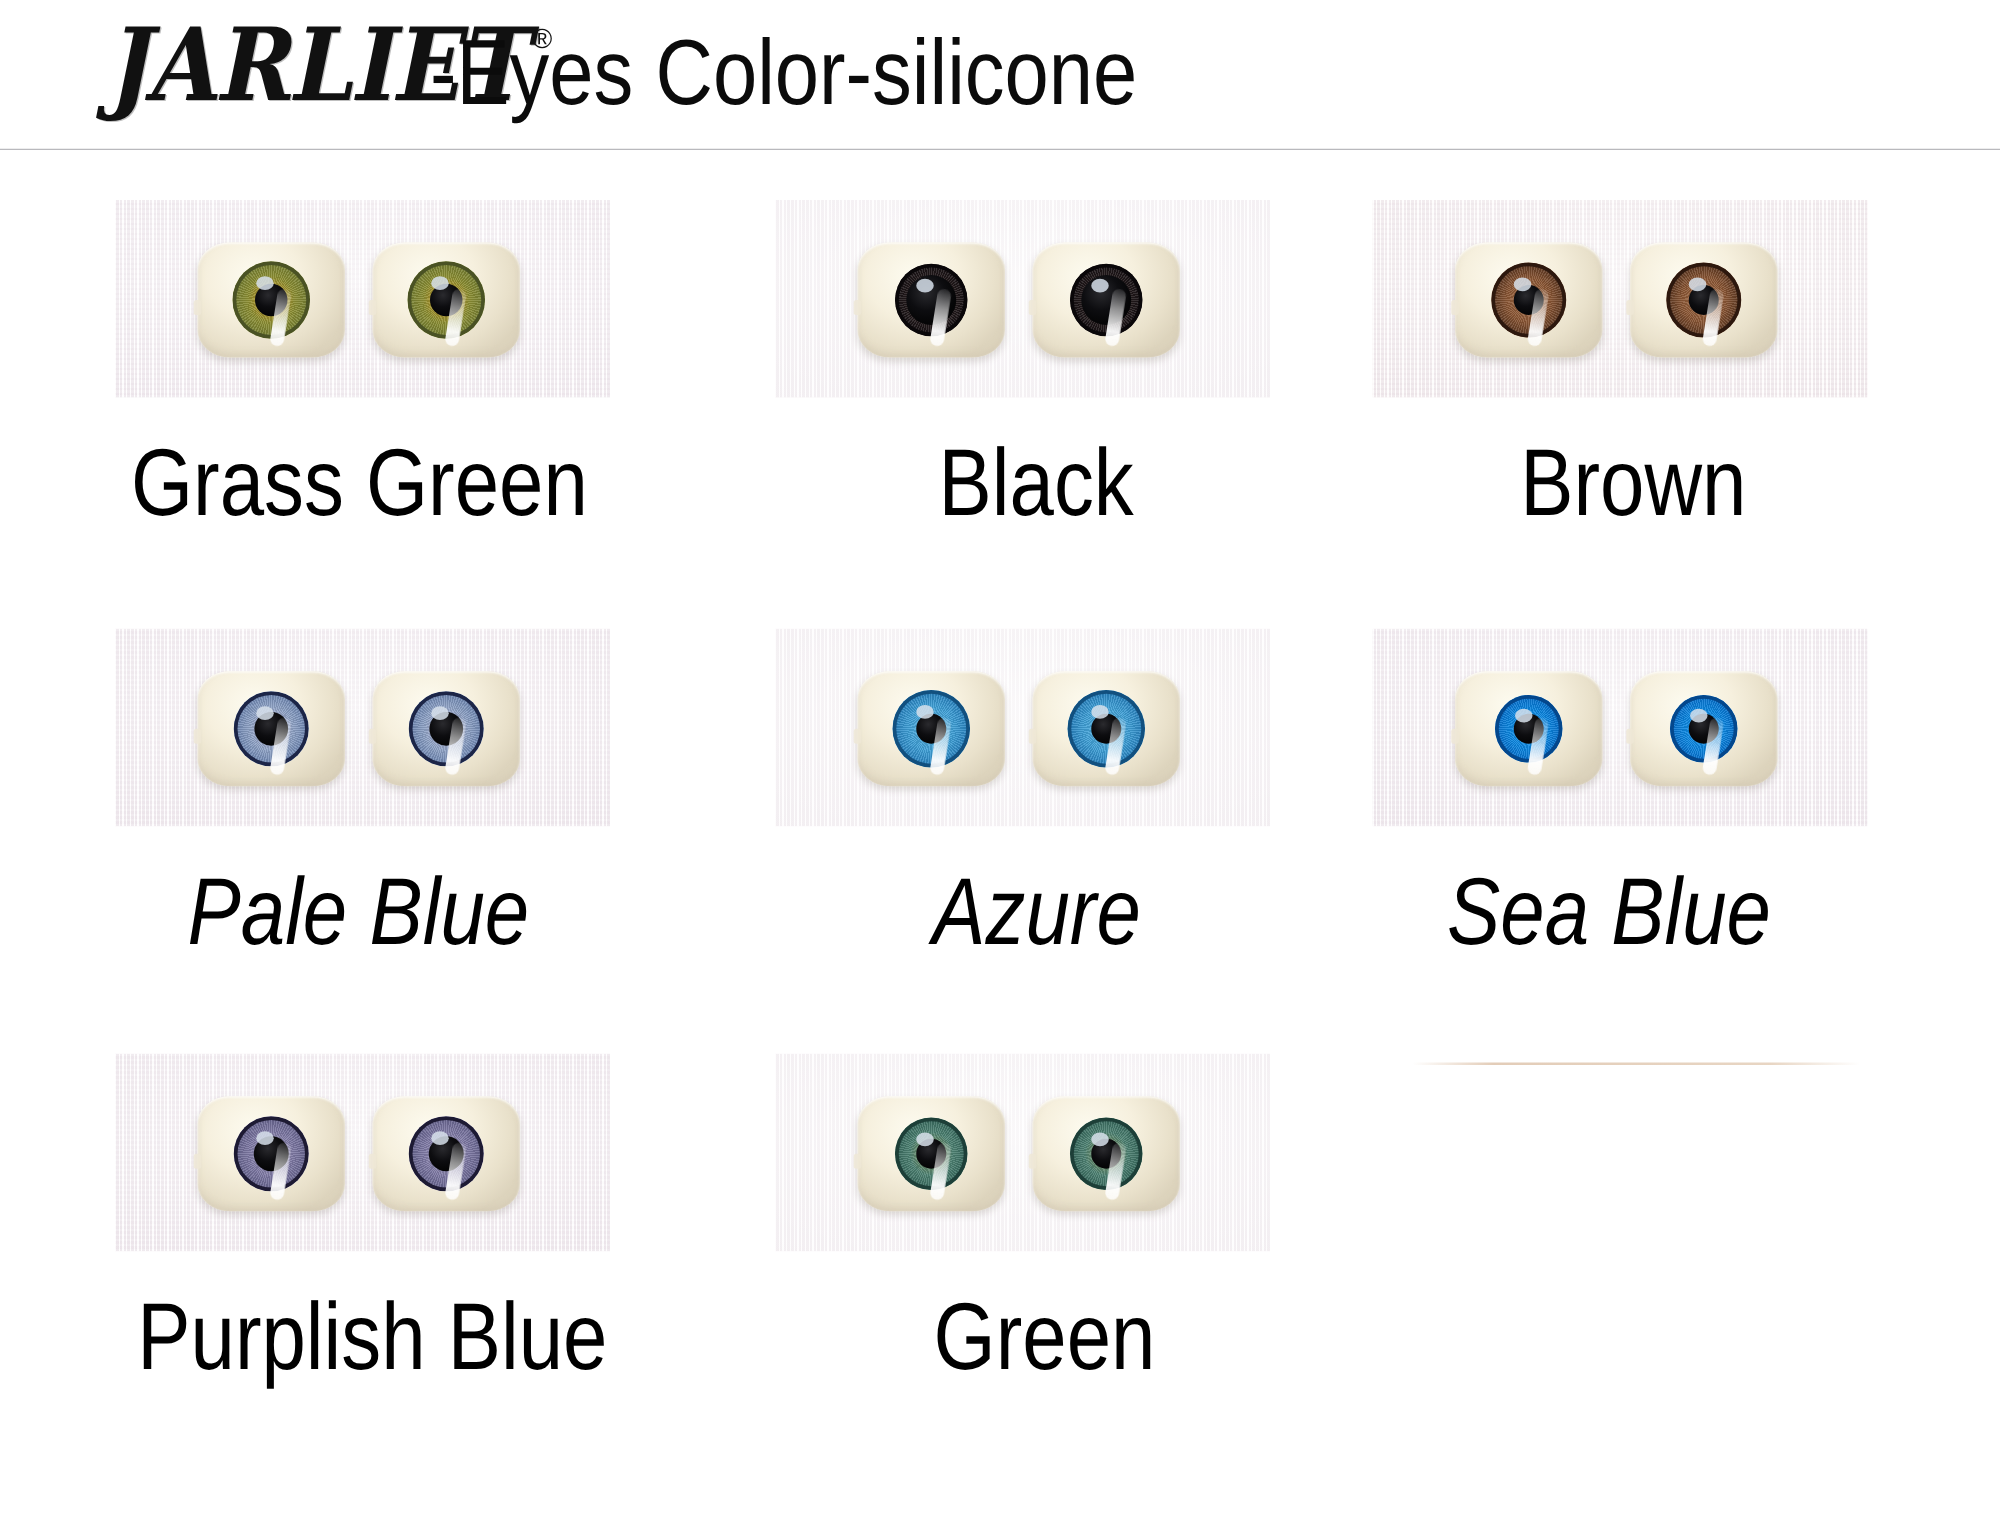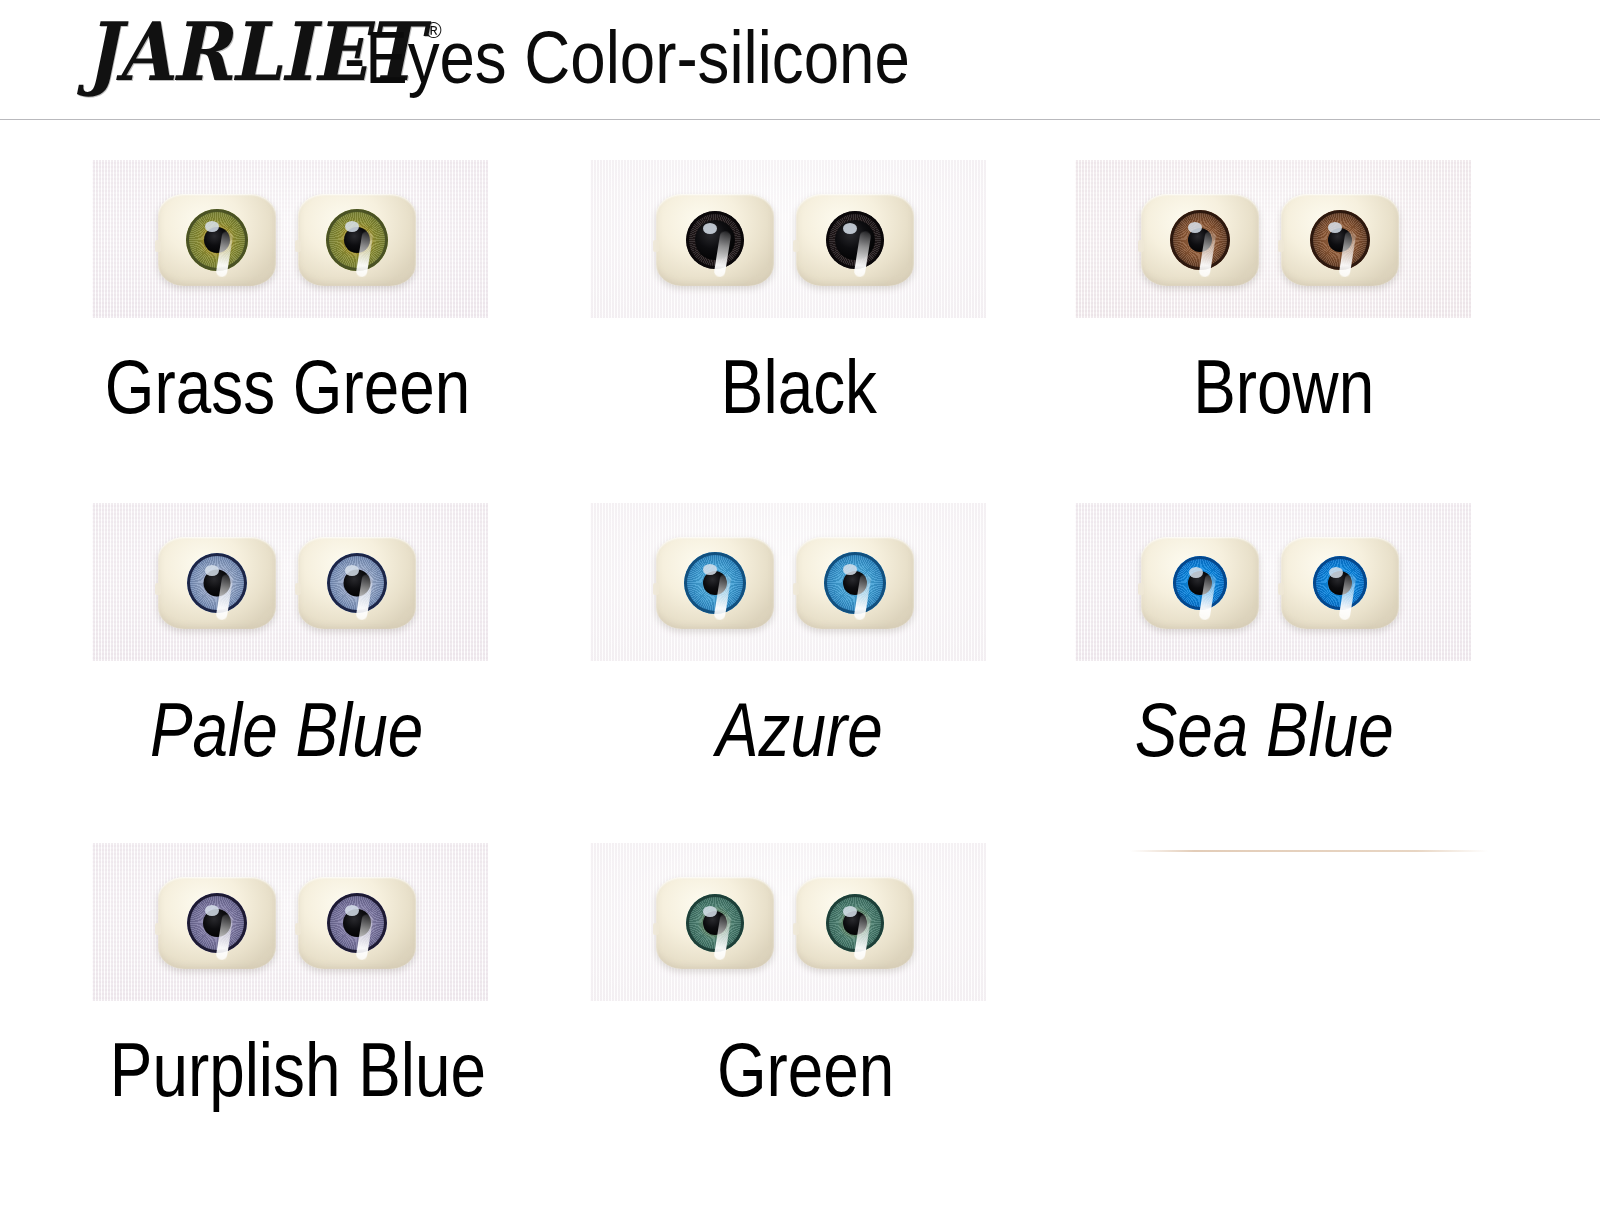--- a/index.html
+++ b/index.html
@@ -68,22 +68,22 @@
   }
 
   
   #grid {
     position: absolute;
     left: 0; top: 120px;
     width: 1600px; height: 1111px;
   }
   .cell { position: absolute; }
   .cell.c0 { left: 92px; }
-  .cell.c1 { left: 590px; }
-  .cell.c2 { left: 1075px; }
+  .cell.c1 { left: 620px; }
+  .cell.c2 { left: 1098px; }
   .cell.r0 { top: 40px; }
   .cell.r1 { top: 383px; font-style: italic; }
   .cell.r2 { top: 723px; }
 
   
   .swatch {
     position: relative;
     width: 396px;
     height: 158px;
     overflow: hidden;

